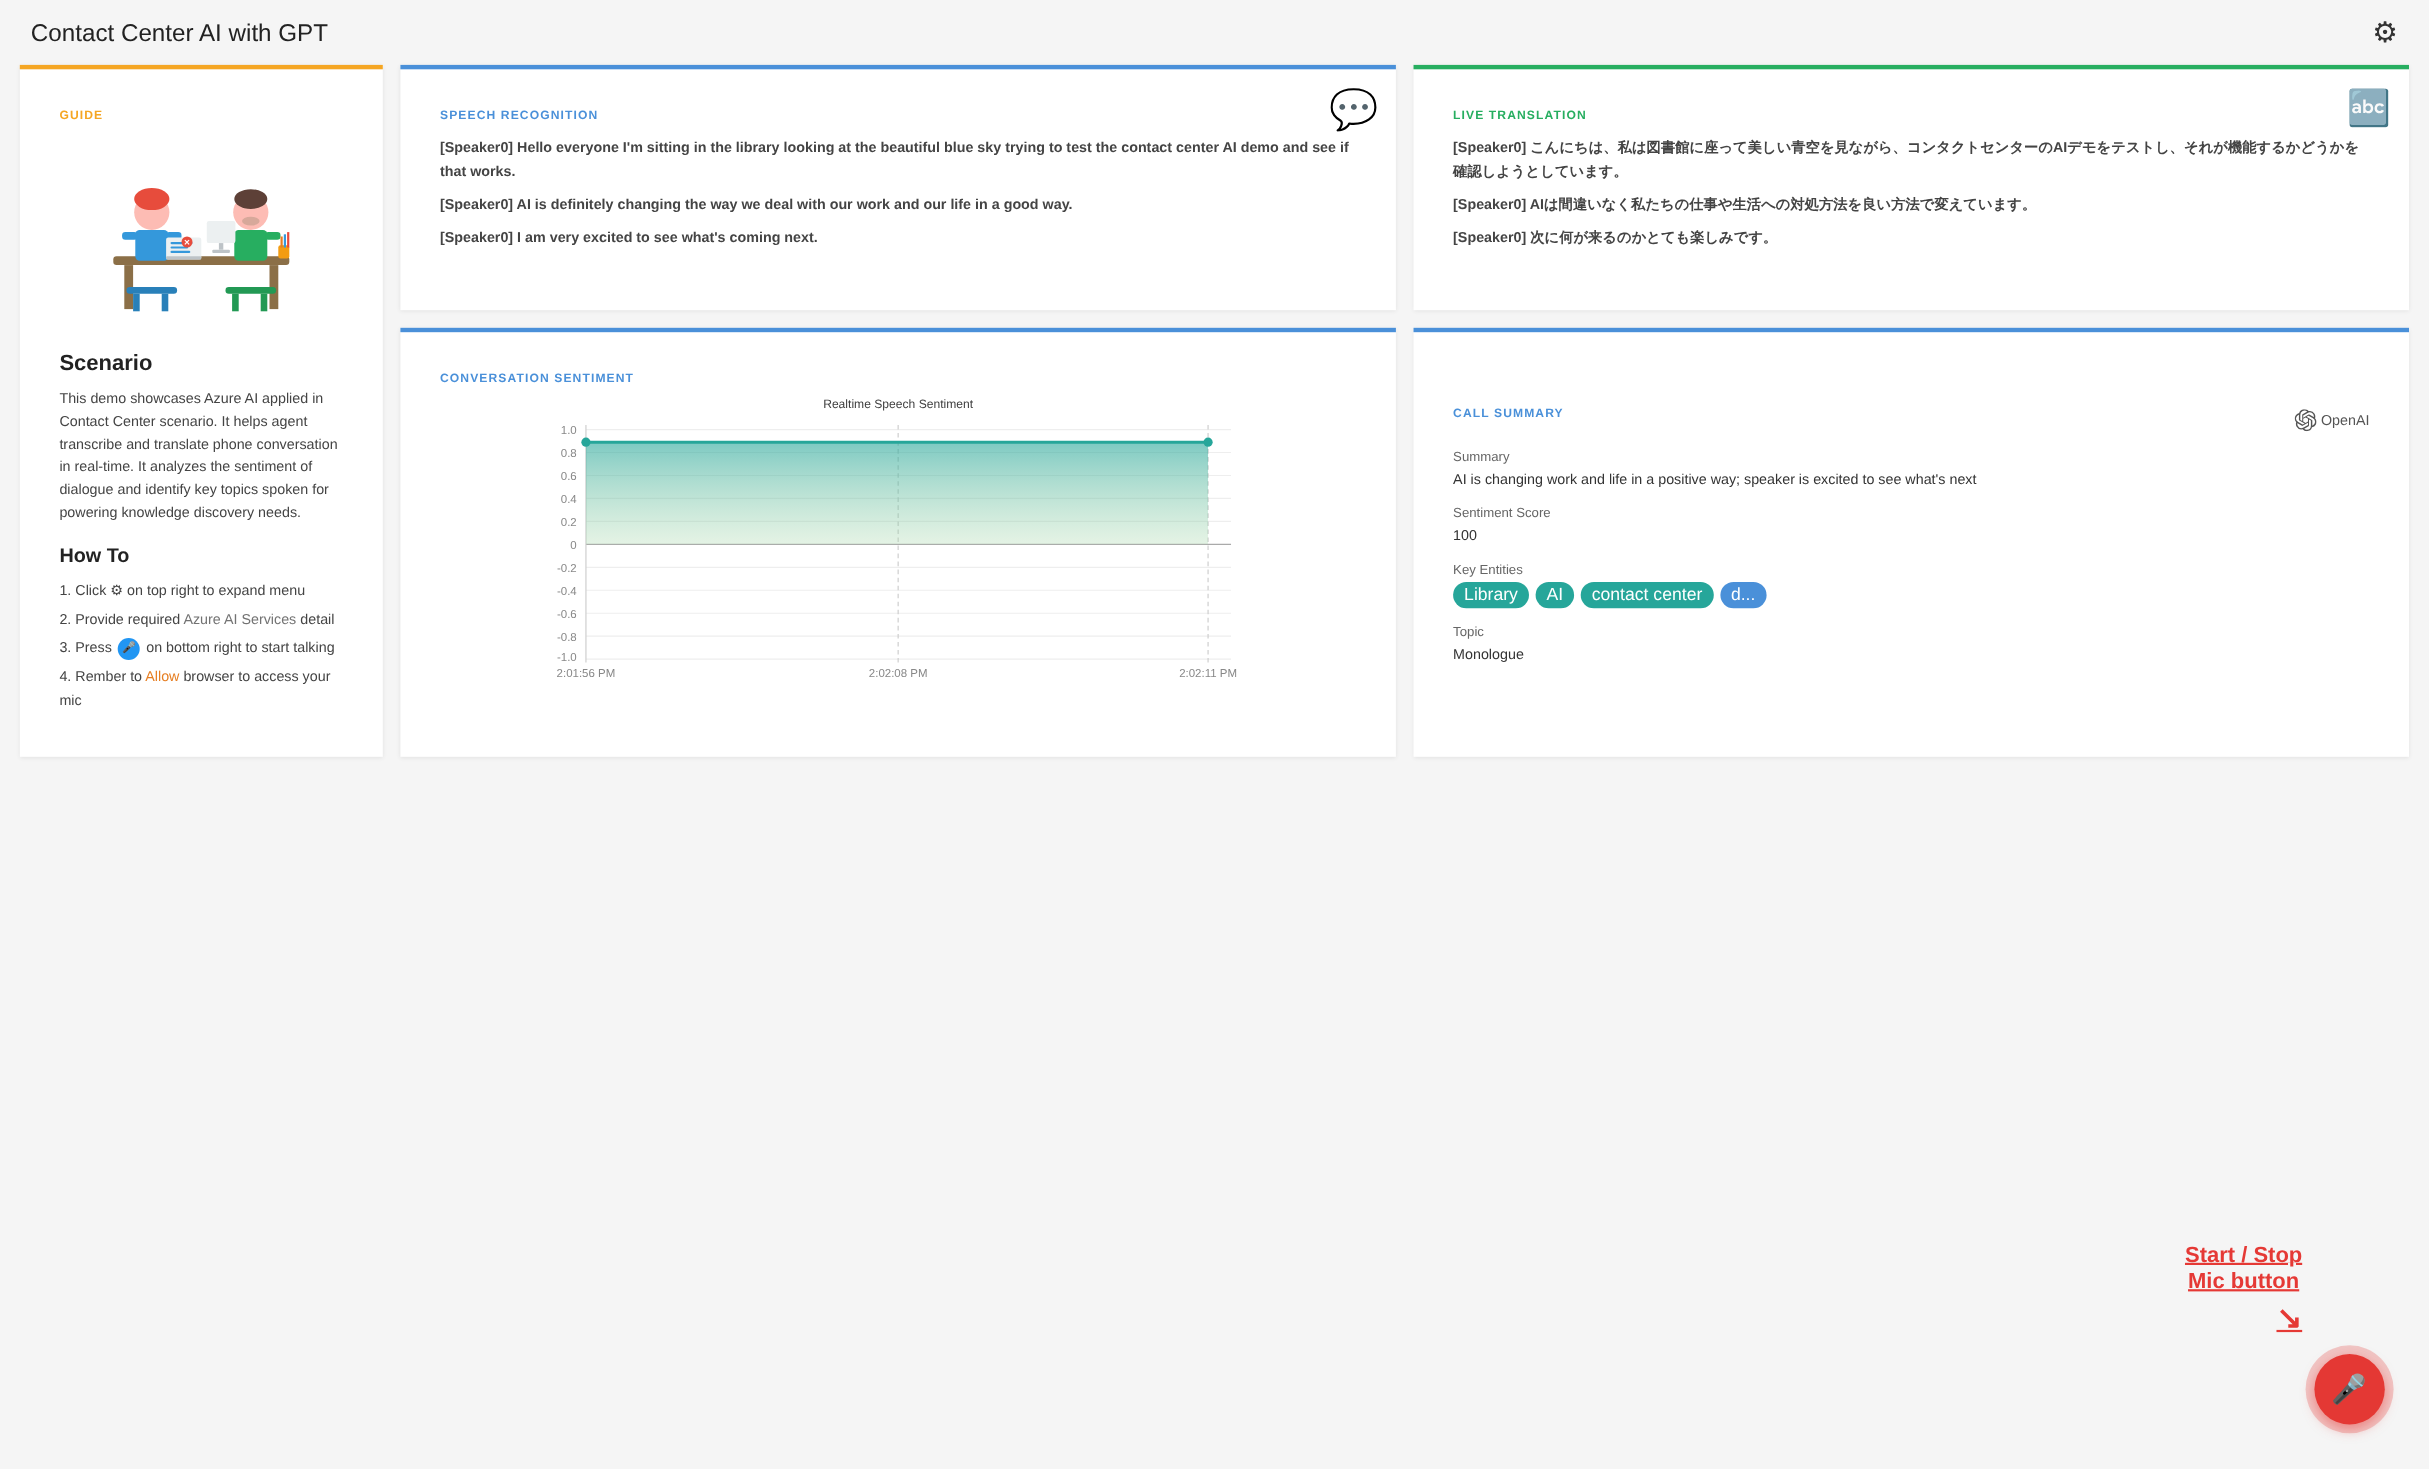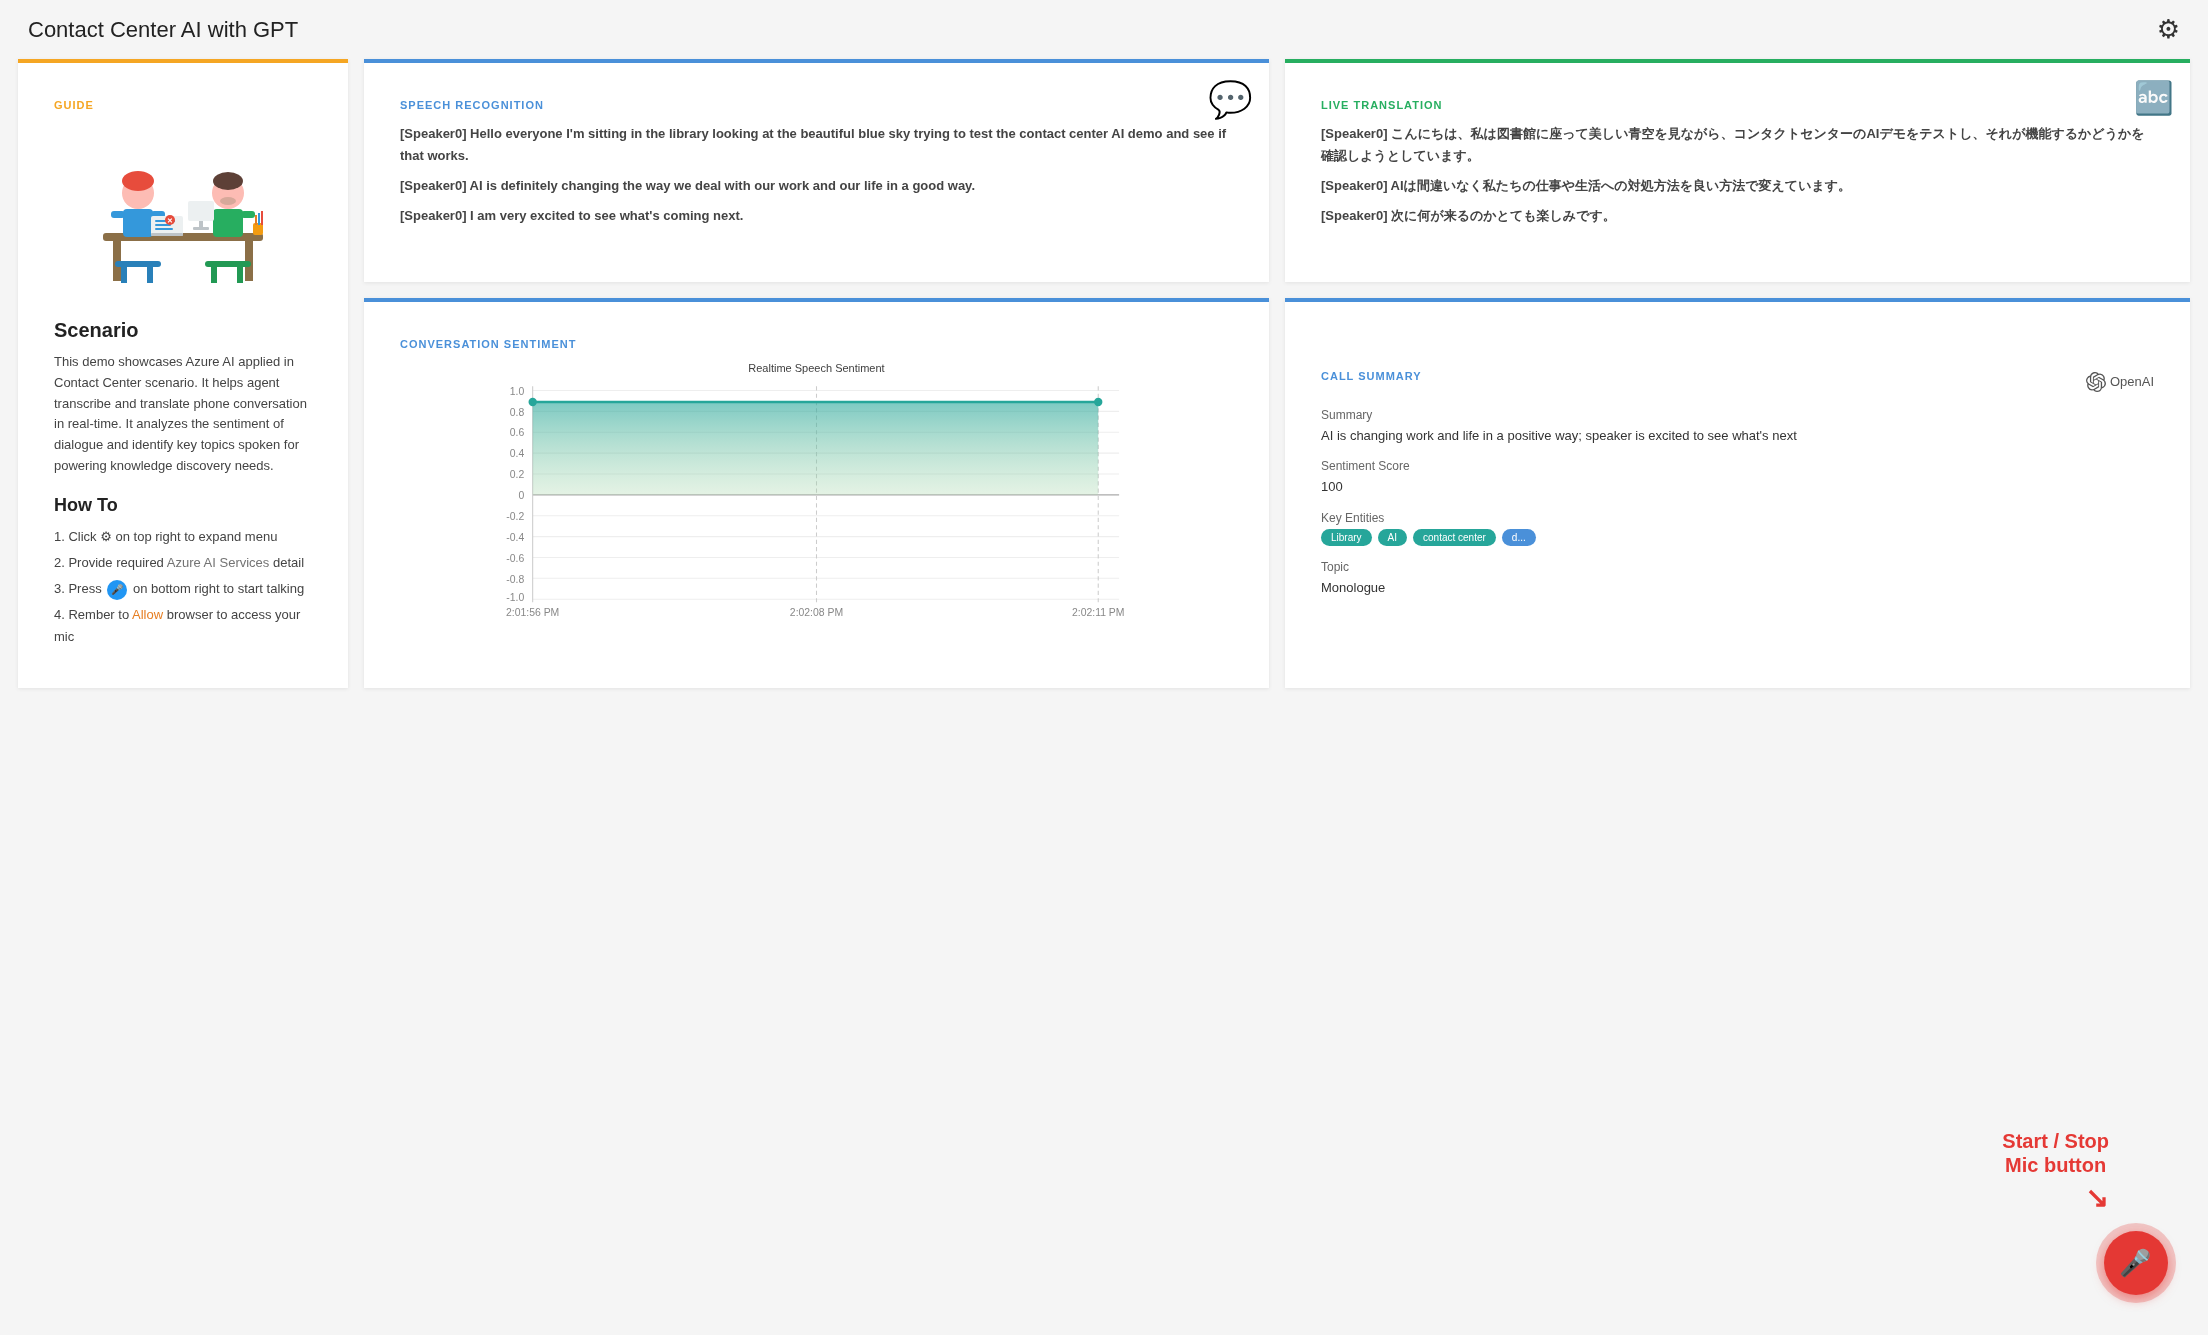--- a/index.html
+++ b/index.html
@@ -215,21 +215,21 @@
     .entity-tags {
       display: flex;
       gap: 6px;
       flex-wrap: wrap;
     }
     .entity-tag {
       background: #26a69a;
       color: white;
       border-radius: 12px;
       padding: 3px 10px;
-      font-size: 10px;
+      font-size: 16px;
       text-align: right;
     }
     .entity-tag.blue {
       background: #4a90d9;
     }
 
     
     .mic-fab {
       position: fixed;
       bottom: 40px;
@@ -467,21 +467,21 @@
     </div>
 
     <div class="summary-section">
       <div class="summary-section-title">Topic</div>
       <div class="summary-section-text">Monologue</div>
     </div>
   </div>
 
 </div>
 
-<div class="annotation" style="position:fixed; bottom:120px; right:99px; color:#e53935; font-size:20px; font-weight:700; line-height:1.2; z-index:99; text-align:center;">
+<div class="annotation" style="position:fixed; bottom:120px; right:115px; color:#e53935; font-size:20px; font-weight:700; line-height:1.2; z-index:99; text-align:center;text-decoration:underline;">
   <span>Start / Stop<br>Mic button</span>
   <div style="text-align:right; font-size:28px; margin-top:4px;">
     <span>↘</span>
   </div>
 </div>
 
 <div class="mic-fab">
   <span class="mic-fab-icon">🎤</span>
 </div>
 

